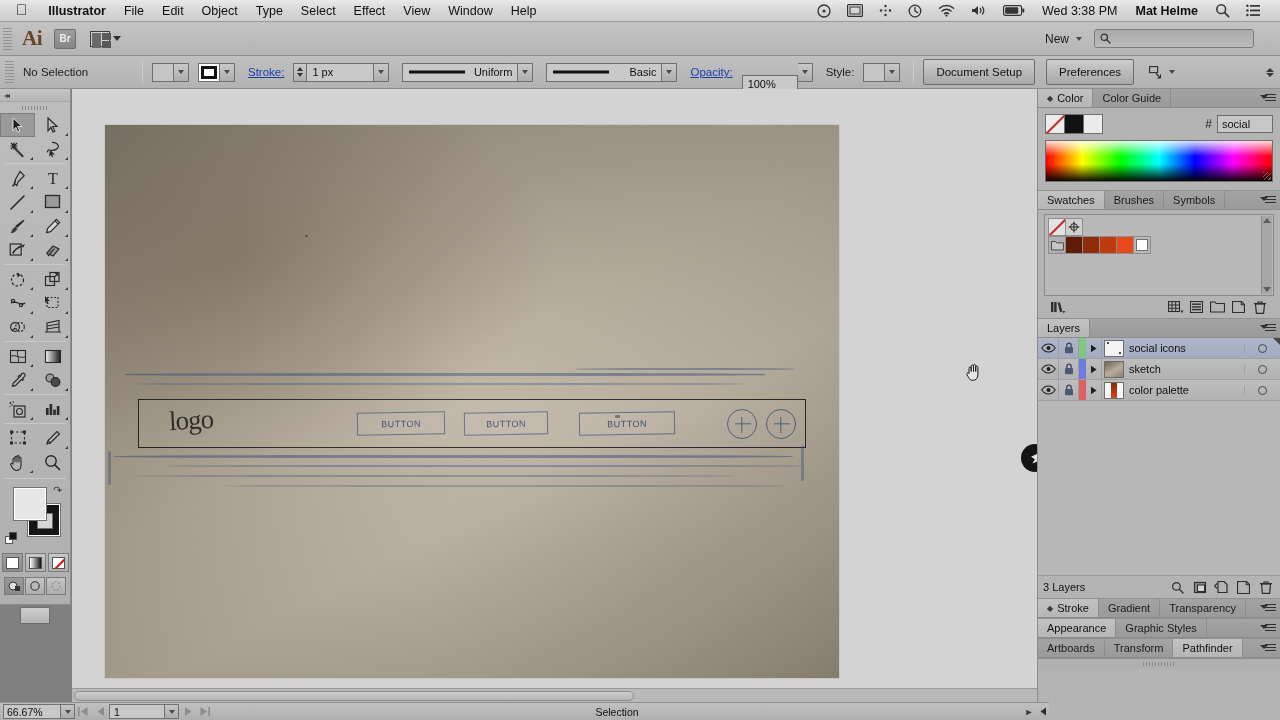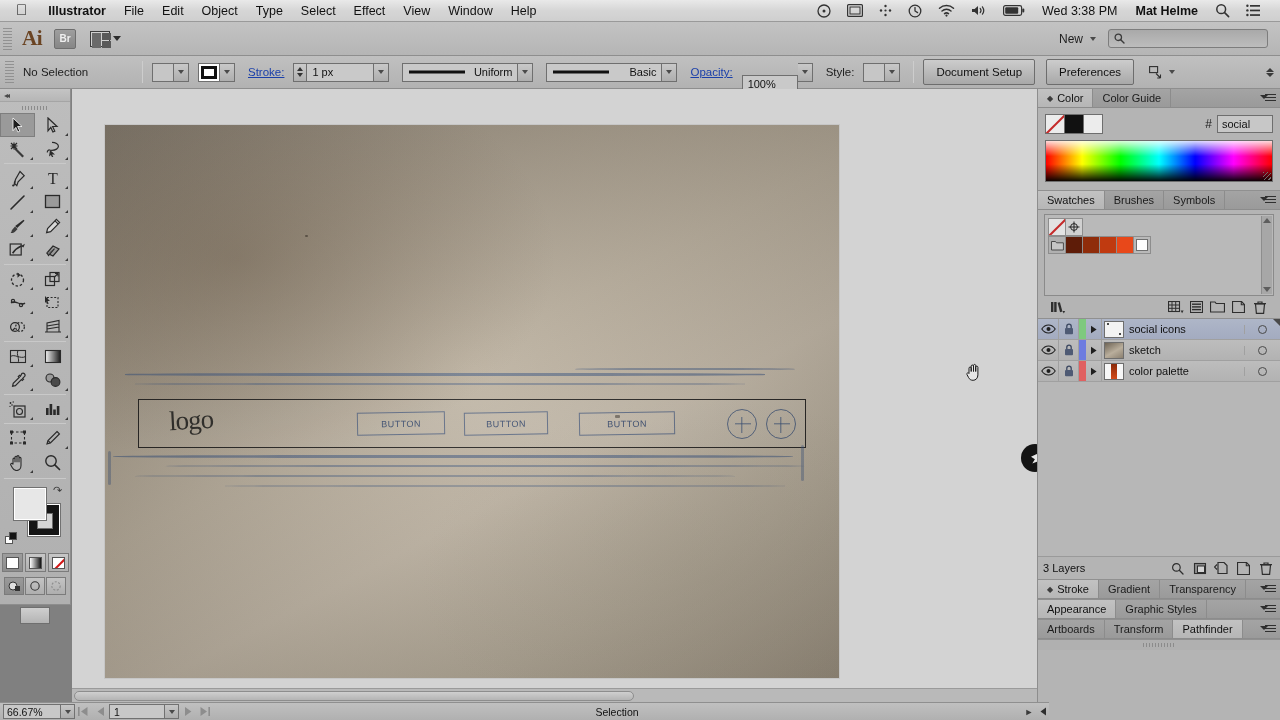--- a/index.html
+++ b/index.html
@@ -58,21 +58,21 @@
   }
   .arrange-btn { display: flex; align-items: center; gap: 3px; }
   .arrange-ico {
     width: 20px; height: 16px; border: 1px solid #3d3d3d; background: #d0d0d0;
     display: grid; grid-template-columns: 9px 9px; grid-template-rows: 7px 7px; gap: 1px; padding: 1px;
   }
   .arrange-ico i { background: #5a5a5a; display: block; }
   .arrange-ico i.lt { grid-row: 1 / span 2; background: #6a6a6a; }
   .caret { width: 0; height: 0; border-left: 4px solid transparent; border-right: 4px solid transparent; border-top: 5px solid #2d2d2d; }
   .caret.sm { border-left-width: 3px; border-right-width: 3px; border-top-width: 4px; border-top-color: #4a4a4a; }
-  #apptoolbar .right { margin-left: auto; display: flex; align-items: center; gap: 6px; padding-right: 12px; }
+  #apptoolbar .right { margin-left: auto; display: flex; align-items: center; gap: 6px; padding-right: 26px; }
   .new-btn { display: flex; align-items: center; gap: 7px; font-size: 12px; color: #1c1c1c; padding: 0 6px; }
   .search-box {
     width: 160px; height: 19px; border: 1px solid #7d7d7d; border-radius: 3px;
     background: linear-gradient(to bottom,#a9a9a9,#bdbdbd);
     display: flex; align-items: center; padding: 0 5px; gap: 4px;
   }
   .search-box svg { flex: none; }
   .search-box input {
     border: 0; background: transparent; outline: none; width: 100%;
     font-family: "Liberation Sans", sans-serif; font-size: 11px; color: #2a2a2a;
@@ -1061,20 +1061,27 @@
           <svg width="12" height="13" viewBox="0 0 12 13">
               <path d="M1.5 3h9l-.9 9.4H2.4z" fill="none" stroke="#2e2e2e" stroke-width="1.2"></path>
               <path d="M0 2.6h12M4 2.6V1h4v1.6" fill="none" stroke="#2e2e2e" stroke-width="1.2"></path>
             </svg>
         </div>
       </div>
     </div>
   </div>
 
   <div class="panel">
+    <div class="tabbar">
+      <div class="ptab active">Layers</div>
+      <div class="tab-filler"></div>
+      <div class="pmenu">
+          <i></i>
+        </div>
+    </div>
     <div class="lay-list">
 
       <div class="lay-row sel" style="position:relative">
         <div class="lc eye">
           <svg width="15" height="10" viewBox="0 0 15 10">
               <path d="M.8 5S3.4 1 7.5 1 14.2 5 14.2 5 11.6 9 7.5 9 .8 5 .8 5z" fill="none" stroke="#1f1f1f" stroke-width="1.1"></path>
               <circle cx="7.5" cy="5" r="2" fill="#1f1f1f"></circle>
             </svg>
         </div>
         <div class="lc lock">

